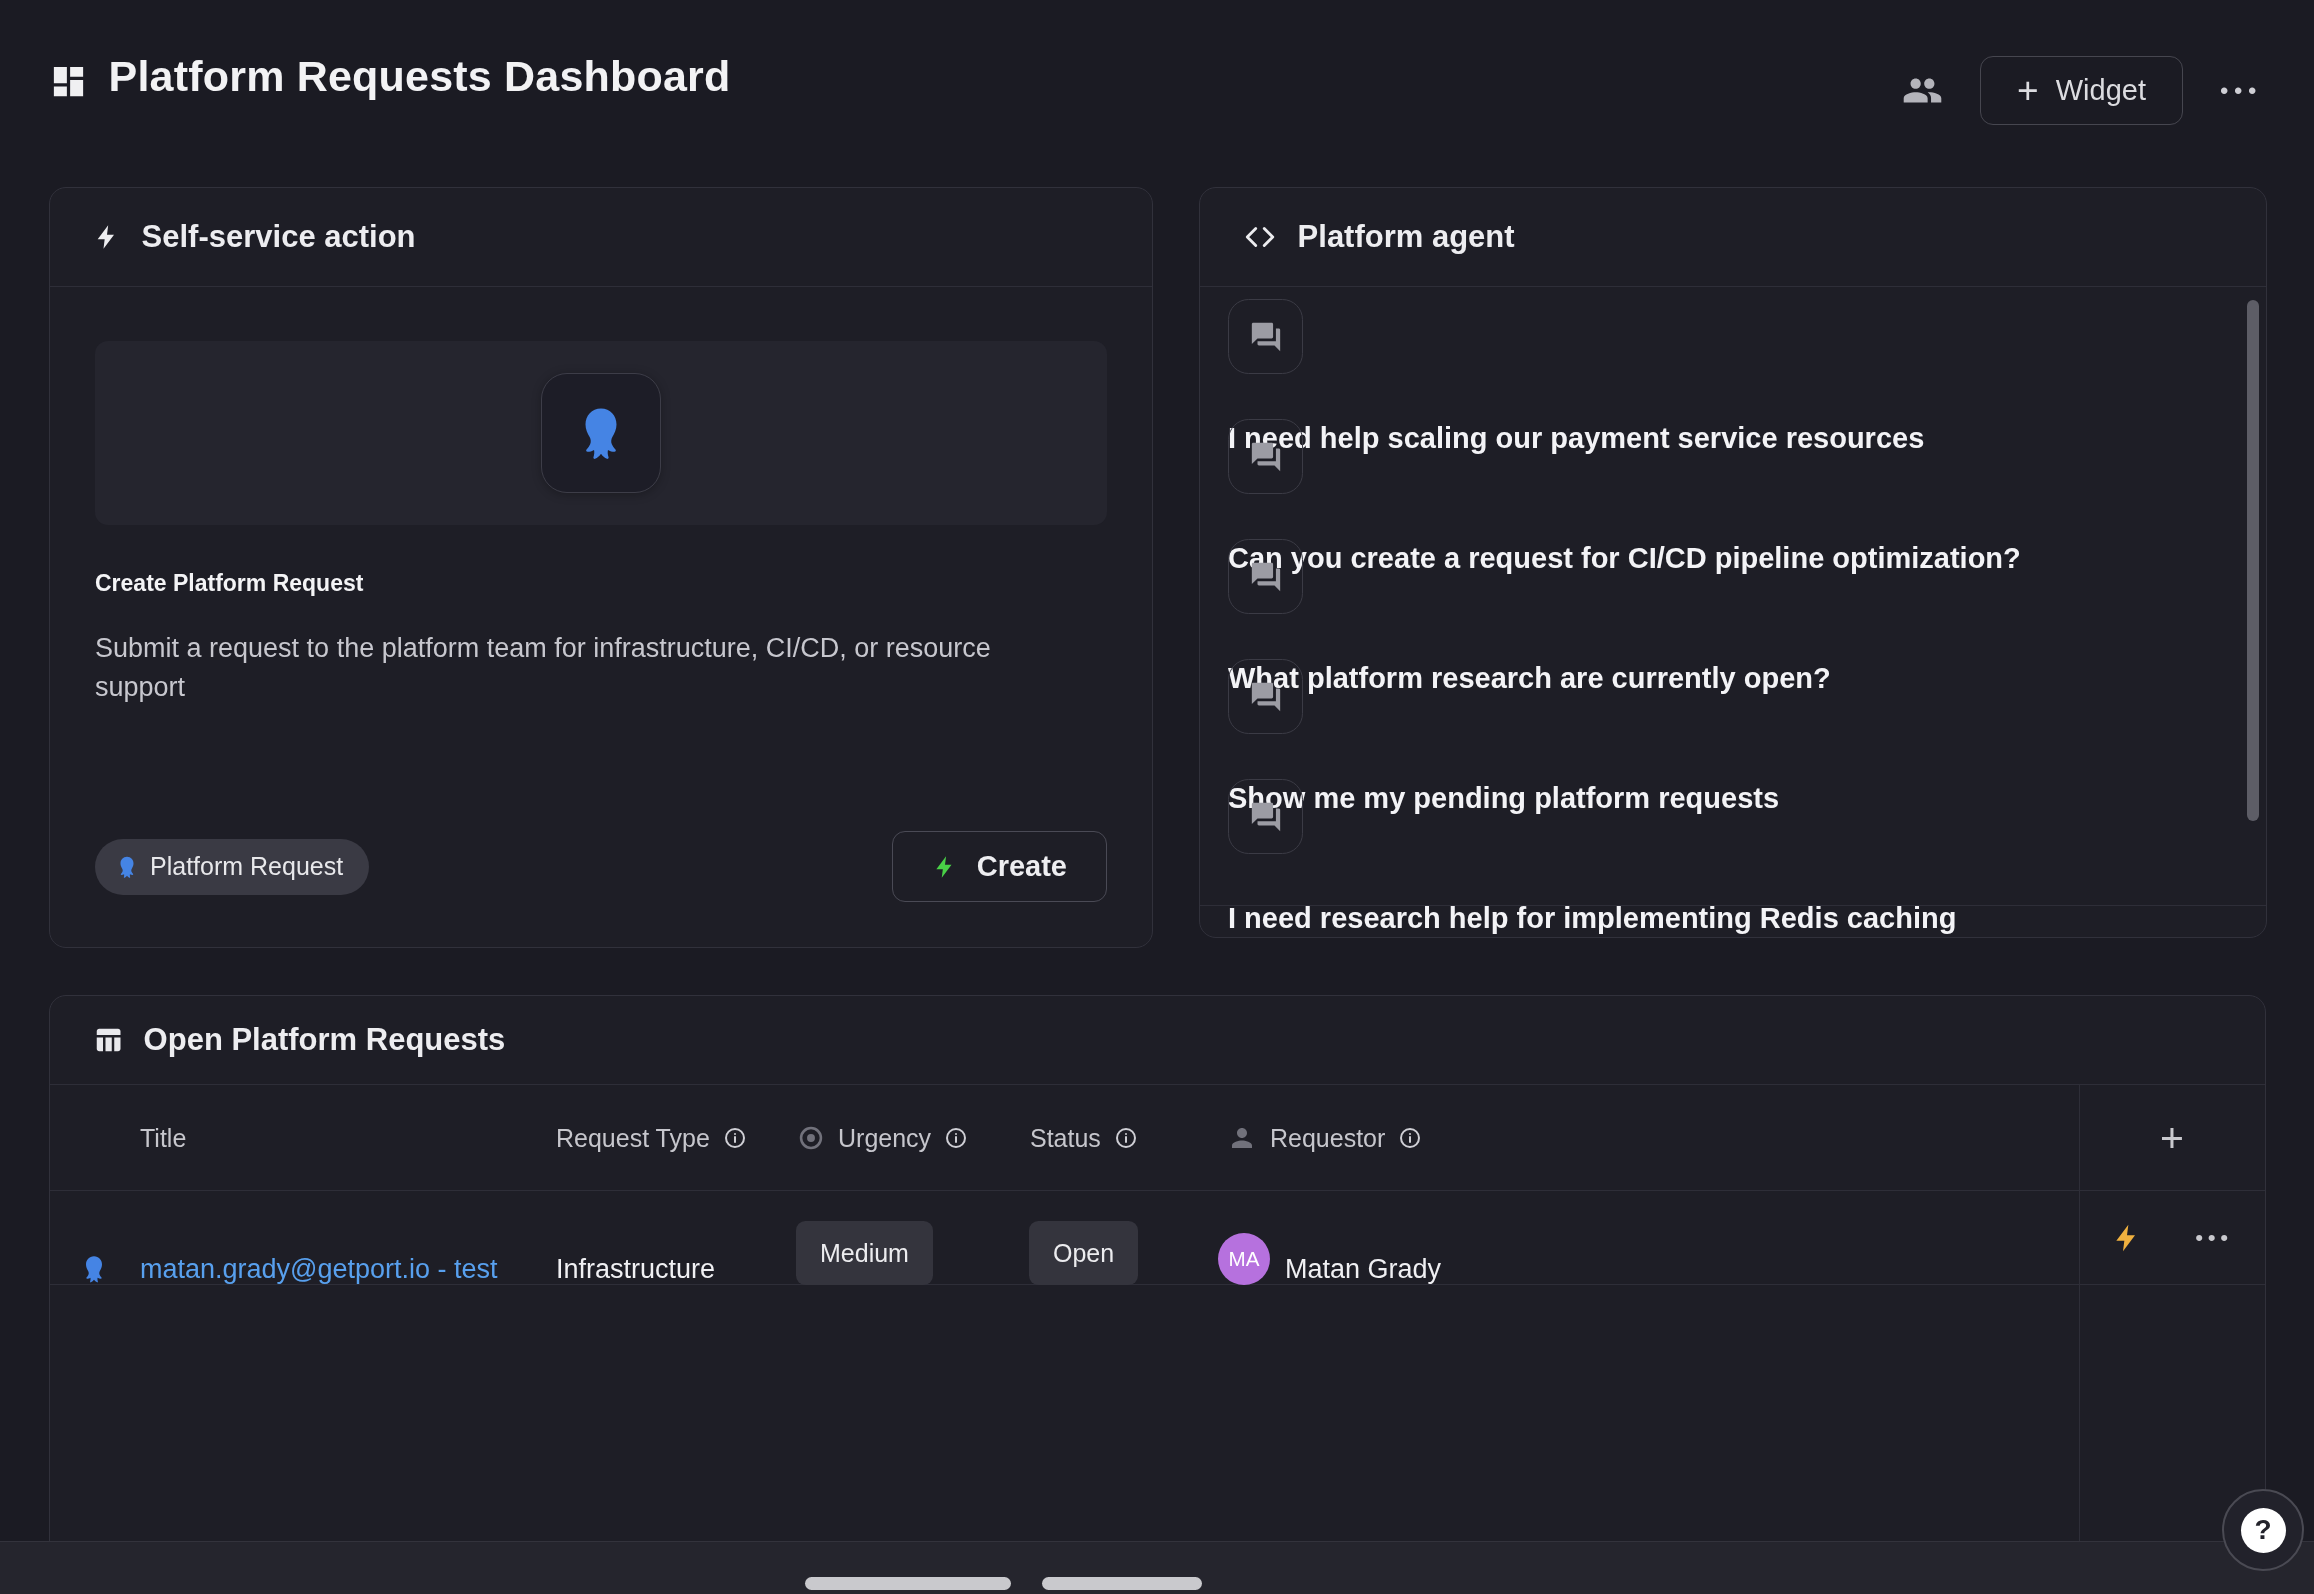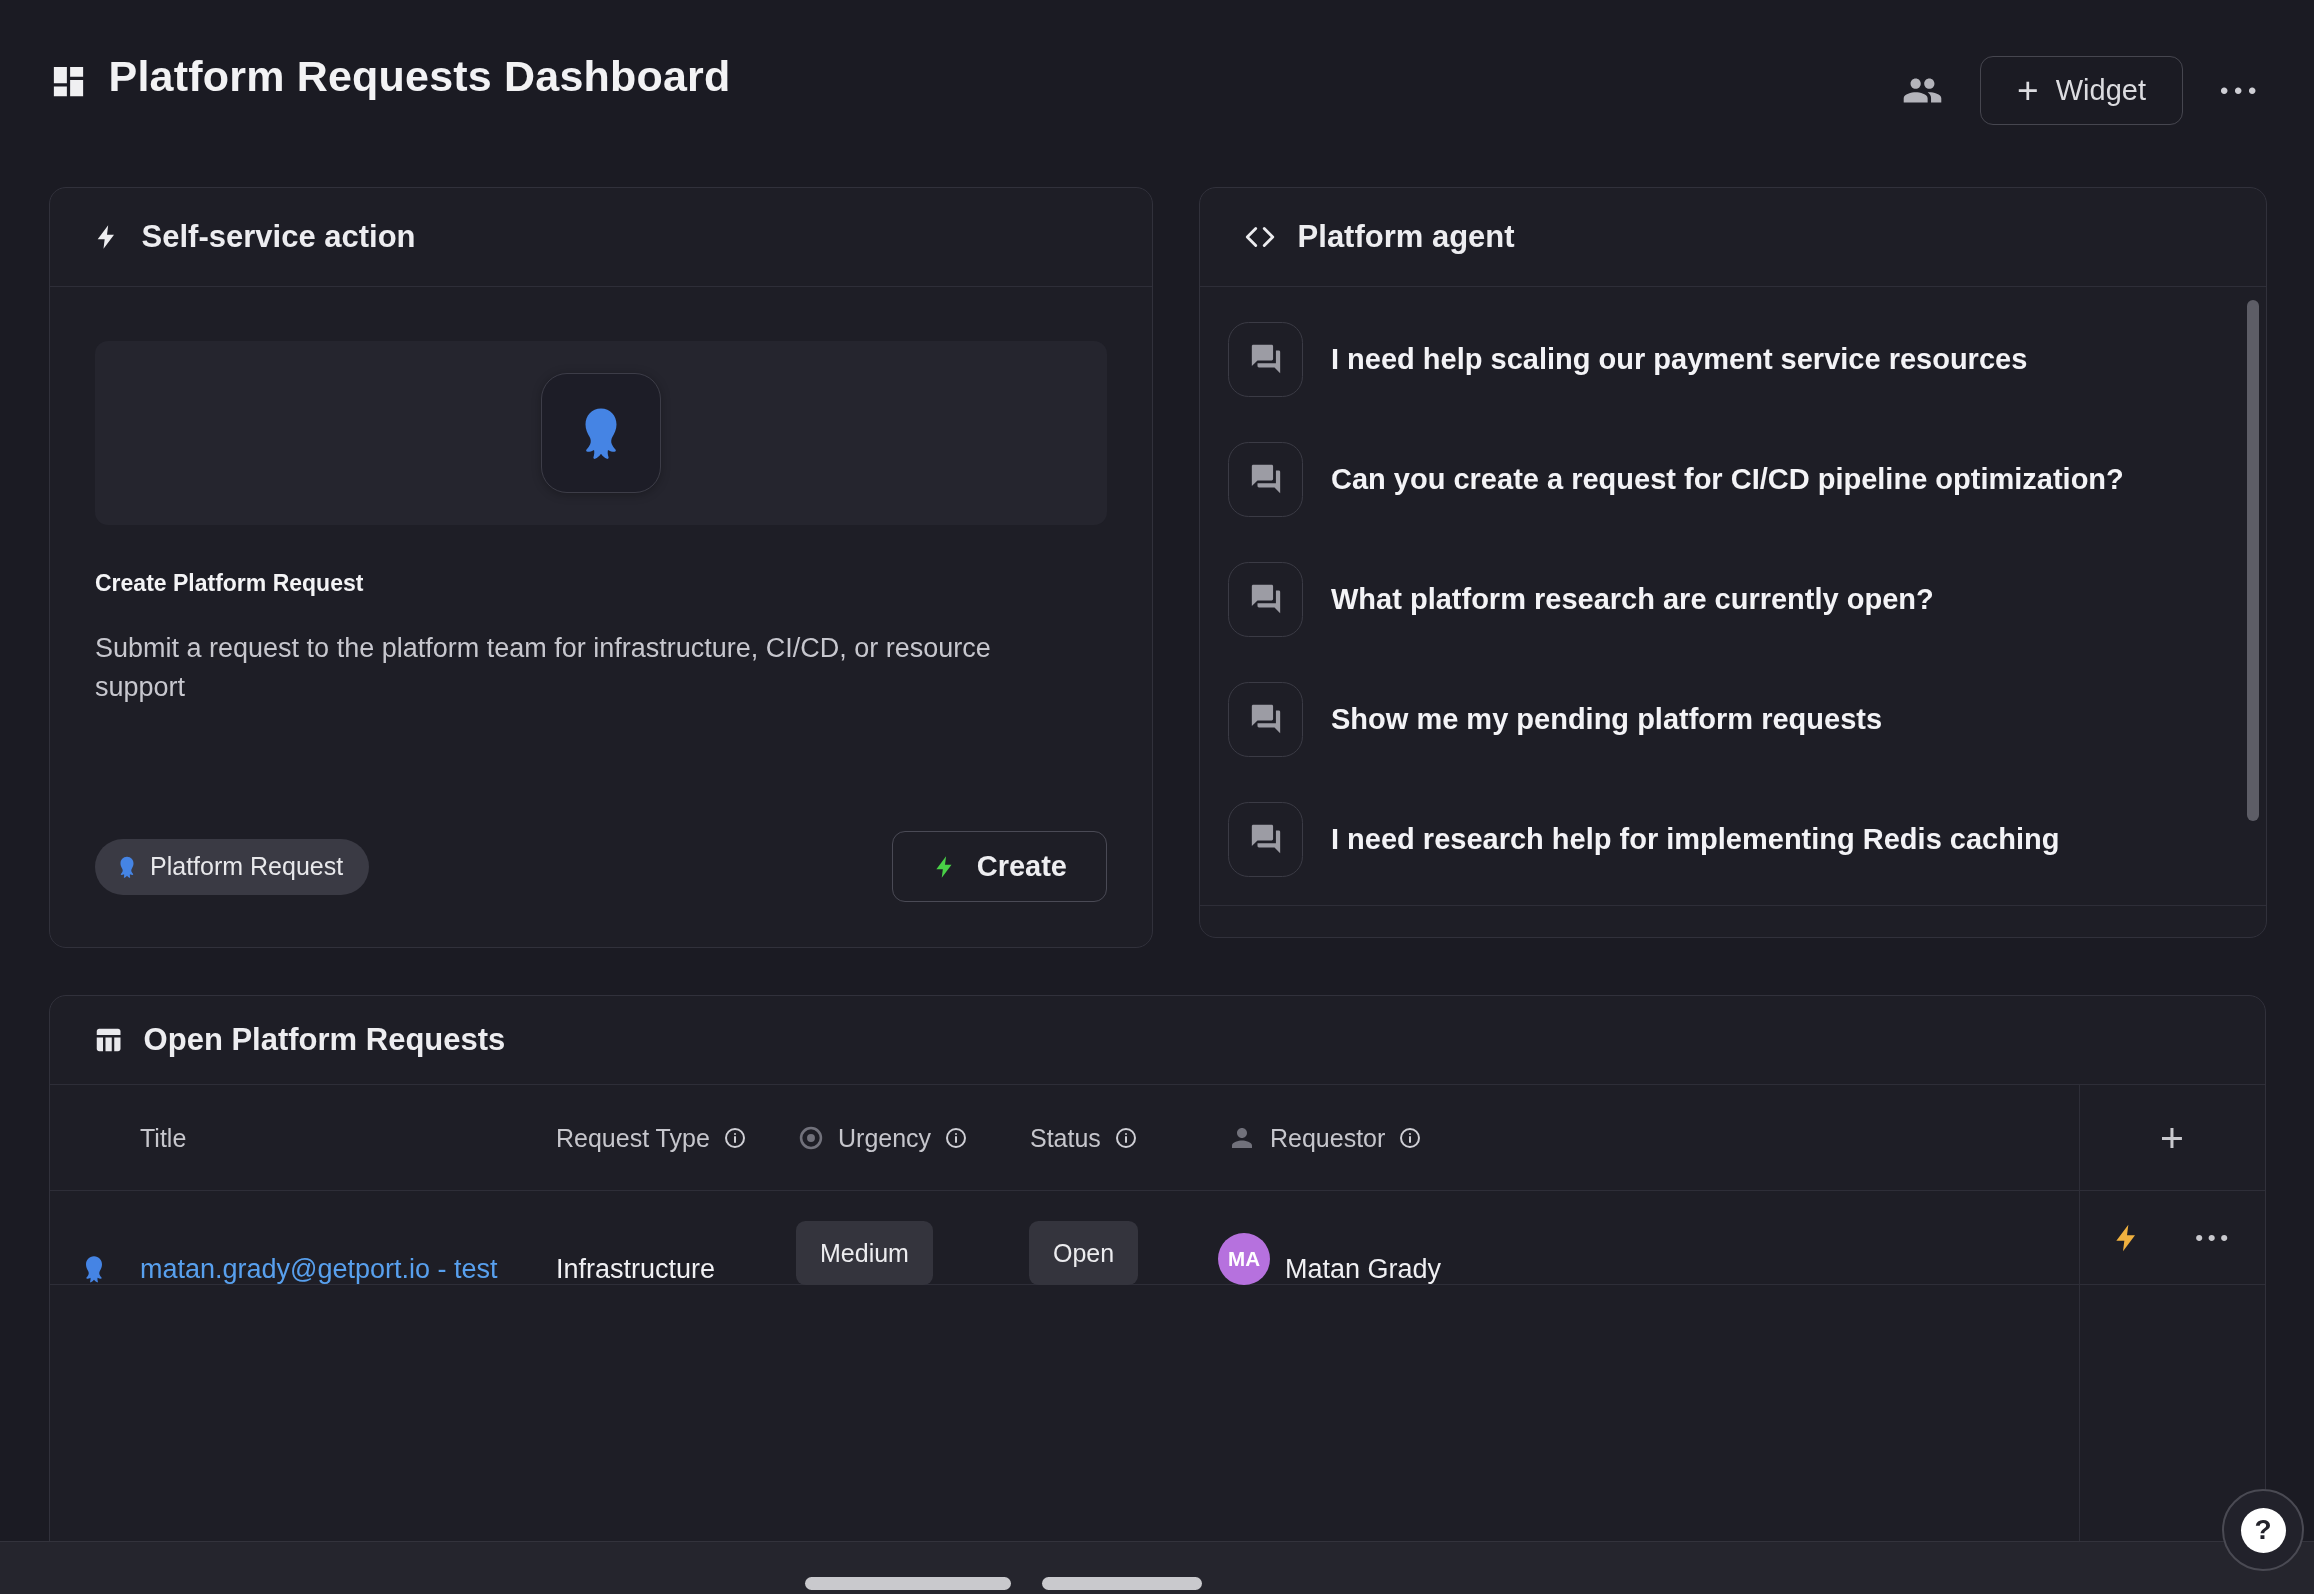--- a/index.html
+++ b/index.html
@@ -55,21 +55,21 @@
   }
   .create-btn {
     display:flex; align-items:center; gap:19px; height:71px; padding:0 39px;
     background:transparent; border:1.9px solid #4a4a55; border-radius:13px;
     color:#eeeef1; font-size:29px; font-weight:600; cursor:pointer; font-family:inherit;
   }
 
   
   #agent-card { left:1199px; top:187px; width:1068px; height:751px; }
   .agent-list { padding:12px 37px 0 28px; }
-  .agent-item { display:flex; align-items:center; gap:28px; height:120px; cursor:pointer; }
+  .agent-item { display:flex; align-items:flex-start; gap:48px; height:120px; cursor:pointer;flex-direction:column; }
   .agent-icon-btn {
     flex:0 0 auto; width:75px; height:75px; border:1.9px solid #3b3b45; border-radius:20.6px;
     background:transparent; display:flex; align-items:center; justify-content:center; cursor:pointer;
   }
   .agent-text { font-size:29px; font-weight:600; color:#f3f3f6; }
   .agent-scrollbar { position:absolute; right:7.5px; top:112px; width:12px; height:521px; background:#5d5d66; border-radius:6.6px; }
   .agent-footer-divider { position:absolute; left:0; right:0; bottom:31px; border-top:1.9px solid #2e2e38; }
 
   
   #table-card { left:49px; top:995px; width:2217px; height:637px; }
@@ -79,21 +79,21 @@
   .trow { position:relative; height:94px; border-bottom:1.9px solid #2e2e38; }
   .td { position:absolute; top:0; height:94px; display:flex; align-items:flex-end; gap:15px; font-size:27px; color:#f0f0f3; }
   .row-link { color:#58a0ee; cursor:pointer; font-weight:500; }
   .badge {
     display:flex; align-items:center; justify-content:center; height:64px; padding:0 24px;
     background:#34343d; border-radius:9.4px; font-size:25px; color:#ececef;
   }
   .avatar {
     width:52px; height:52px; border-radius:50%; background:#b671de;
     display:flex; align-items:center; justify-content:center;
-    font-size:20.6px; font-weight:700; color:#fff;
+    font-size:20.6px; font-weight:400; color:#fff;
   }
   .col-divider { position:absolute; left:2029px; top:89px; height:457px; width:0; border-left:1.9px solid #2e2e38; }
   .add-col { position:absolute; left:2029px; top:89px; width:186px; height:106px; display:flex; align-items:center; justify-content:center; font-size:41px; font-weight:300; color:#c9c9ce; cursor:pointer; }
   .row-actions { position:absolute; left:2029px; top:195px; width:186px; height:94px; display:flex; align-items:center; justify-content:center; gap:52px; }
   .row-more { font-size:22.5px; letter-spacing:4.7px; color:#c9c9ce; cursor:pointer; }
 
   
   .bottom-strip { position:absolute; left:0; right:0; top:1541px; height:53px; background:#25252d; border-top:1.9px solid #33333c; }
   .hpill { position:absolute; top:35px; height:13px; border-radius:6.6px; background:#c9c9cd; cursor:pointer; }
   .hpill.p1 { left:805px; width:206px; }

